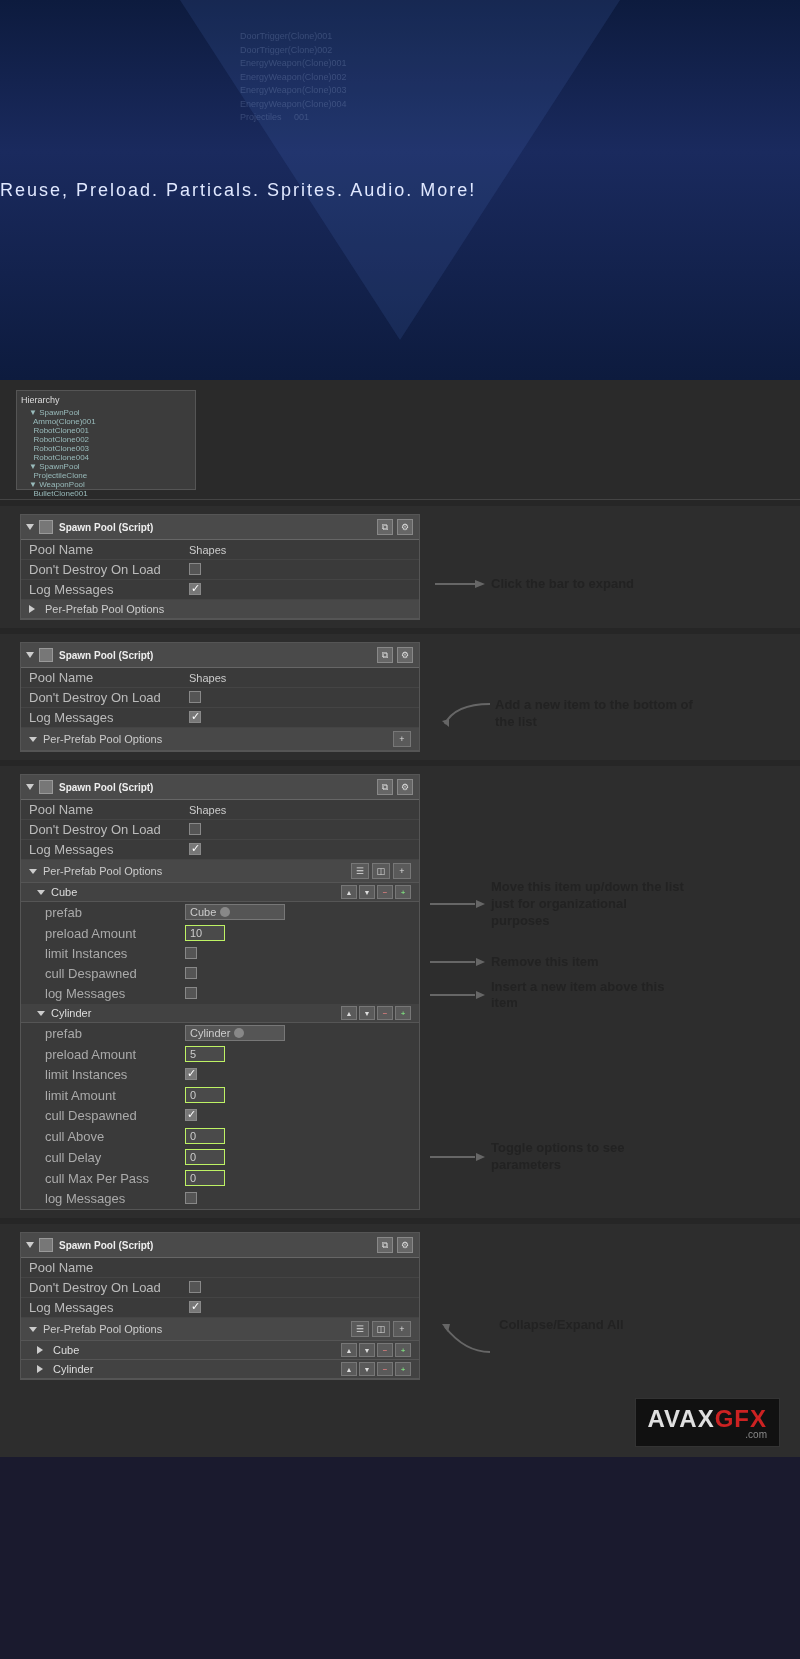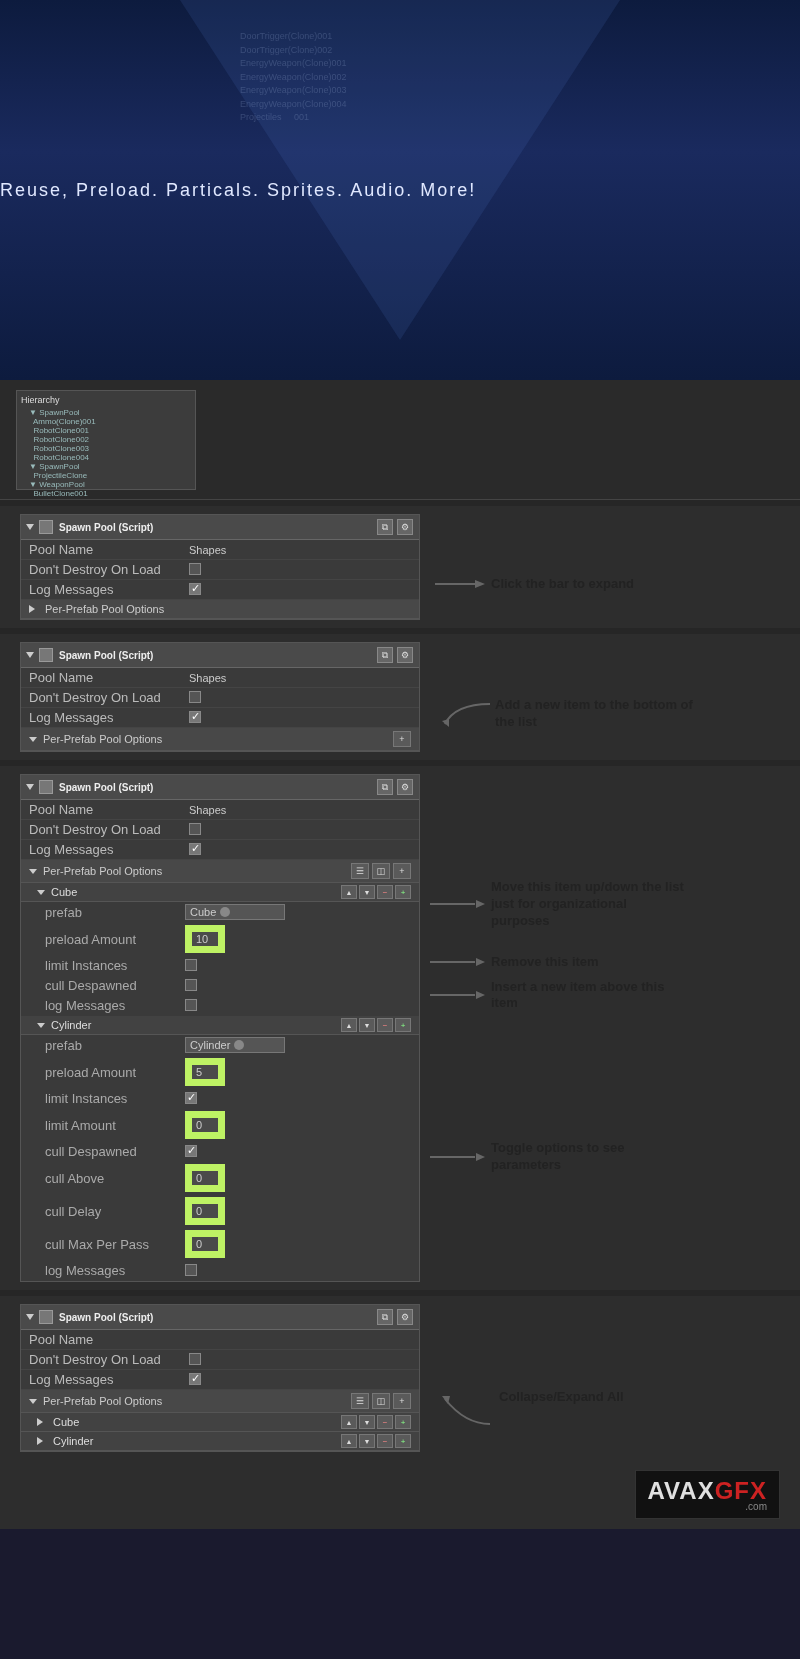--- a/index.html
+++ b/index.html
@@ -271,21 +271,21 @@
       color: #ccc;
     }
     .prefab-field-icon {
       width: 10px; height: 10px;
       background: #888;
       border-radius: 50%;
       margin-left: 4px;
     }
     .num-field {
       background: #4a4a4a;
-      border: 7px solid #bef264;
+      border: 1px solid #bef264;
       padding: 1px 4px;
       color: #ccc;
       font-size: 11px;
       width: 40px;
     }
     .anno-label {
       font-size: 13px;
       color: #222;
       font-weight: bold;
       max-width: 200px;

